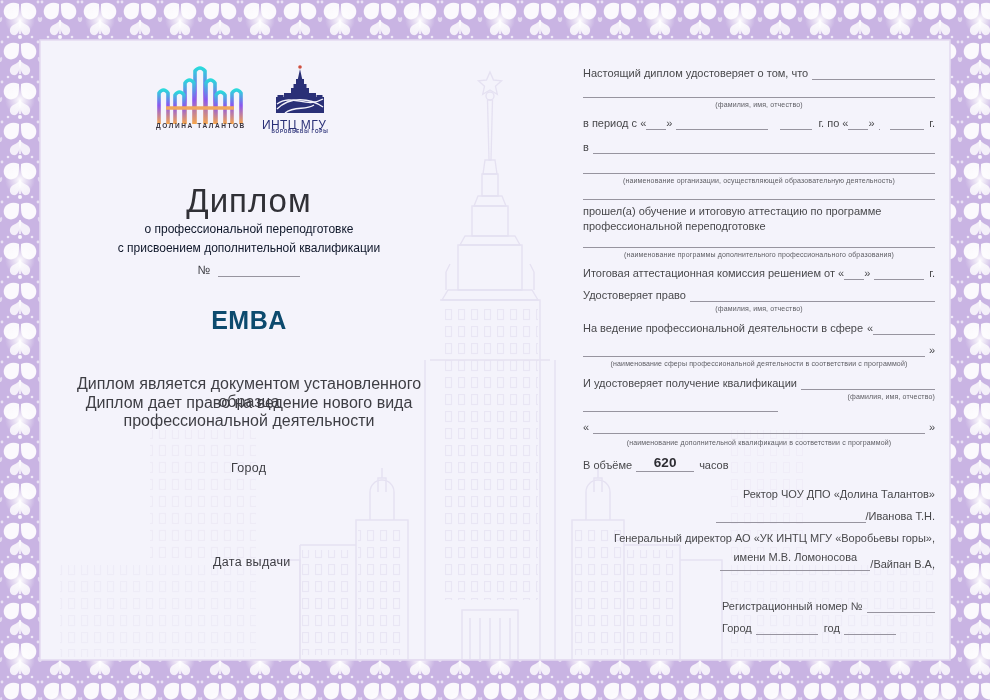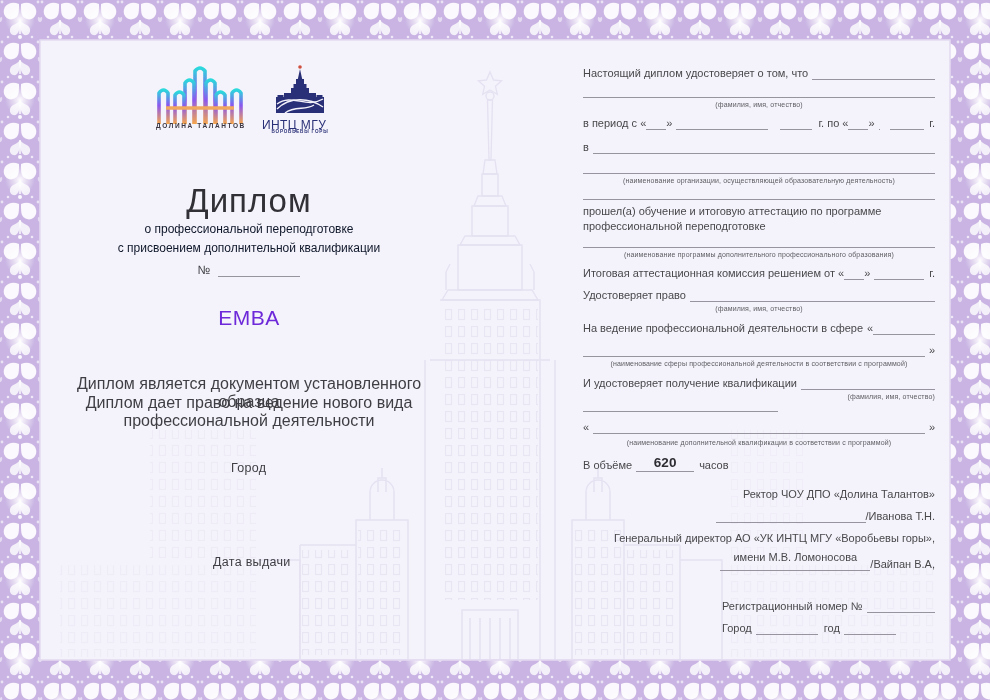--- a/index.html
+++ b/index.html
@@ -20,21 +20,21 @@
   .cap{position:absolute;left:583px;width:352px;font-size:7px;color:#5c5c62;
        text-align:center;letter-spacing:.15px;line-height:9px;}
   .uval{display:inline-block;flex:0 0 auto;width:58px;border-bottom:1px solid #97949f;
         text-align:center;font-weight:bold;font-size:13.5px;color:#2d2d33;height:16px;line-height:15px;}
   .rightAlign{justify-content:flex-end;}
   .par{position:absolute;left:583px;width:352px;font-size:11px;line-height:15px;color:#48484b;}
   
   .lcol-center{position:absolute;left:58px;width:382px;text-align:center;}
   .diploma-title{font-size:33px;font-weight:300;color:#303036;letter-spacing:1px;}
   .subtl{font-size:12px;color:#0f172a;}
-  .emba{font-size:21px;color:#6d28d9;font-weight:400;letter-spacing:.5px;}
+  .emba{font-size:25px;color:#0c4a6e;font-weight:700;letter-spacing:.5px;}
   .note{font-size:16px;color:#3e3e44;}
   .numrow{display:flex;justify-content:center;align-items:flex-end;font-size:12px;color:#3e3e44;}
   .plain{position:absolute;font-size:12.5px;color:#3d3d43;letter-spacing:.3px;}
   .logo-label{position:absolute;font-size:6.5px;font-weight:bold;letter-spacing:1.6px;color:#3a3540;text-align:center;}
   .intc-t1{position:absolute;font-size:12px;font-weight:normal;color:#2a3077;text-align:left;letter-spacing:.4px;}
   .intc-t2{position:absolute;font-size:4.6px;font-weight:bold;color:#2a3077;text-align:center;letter-spacing:.8px;}
 </style>
 </head>
 <body>
 

